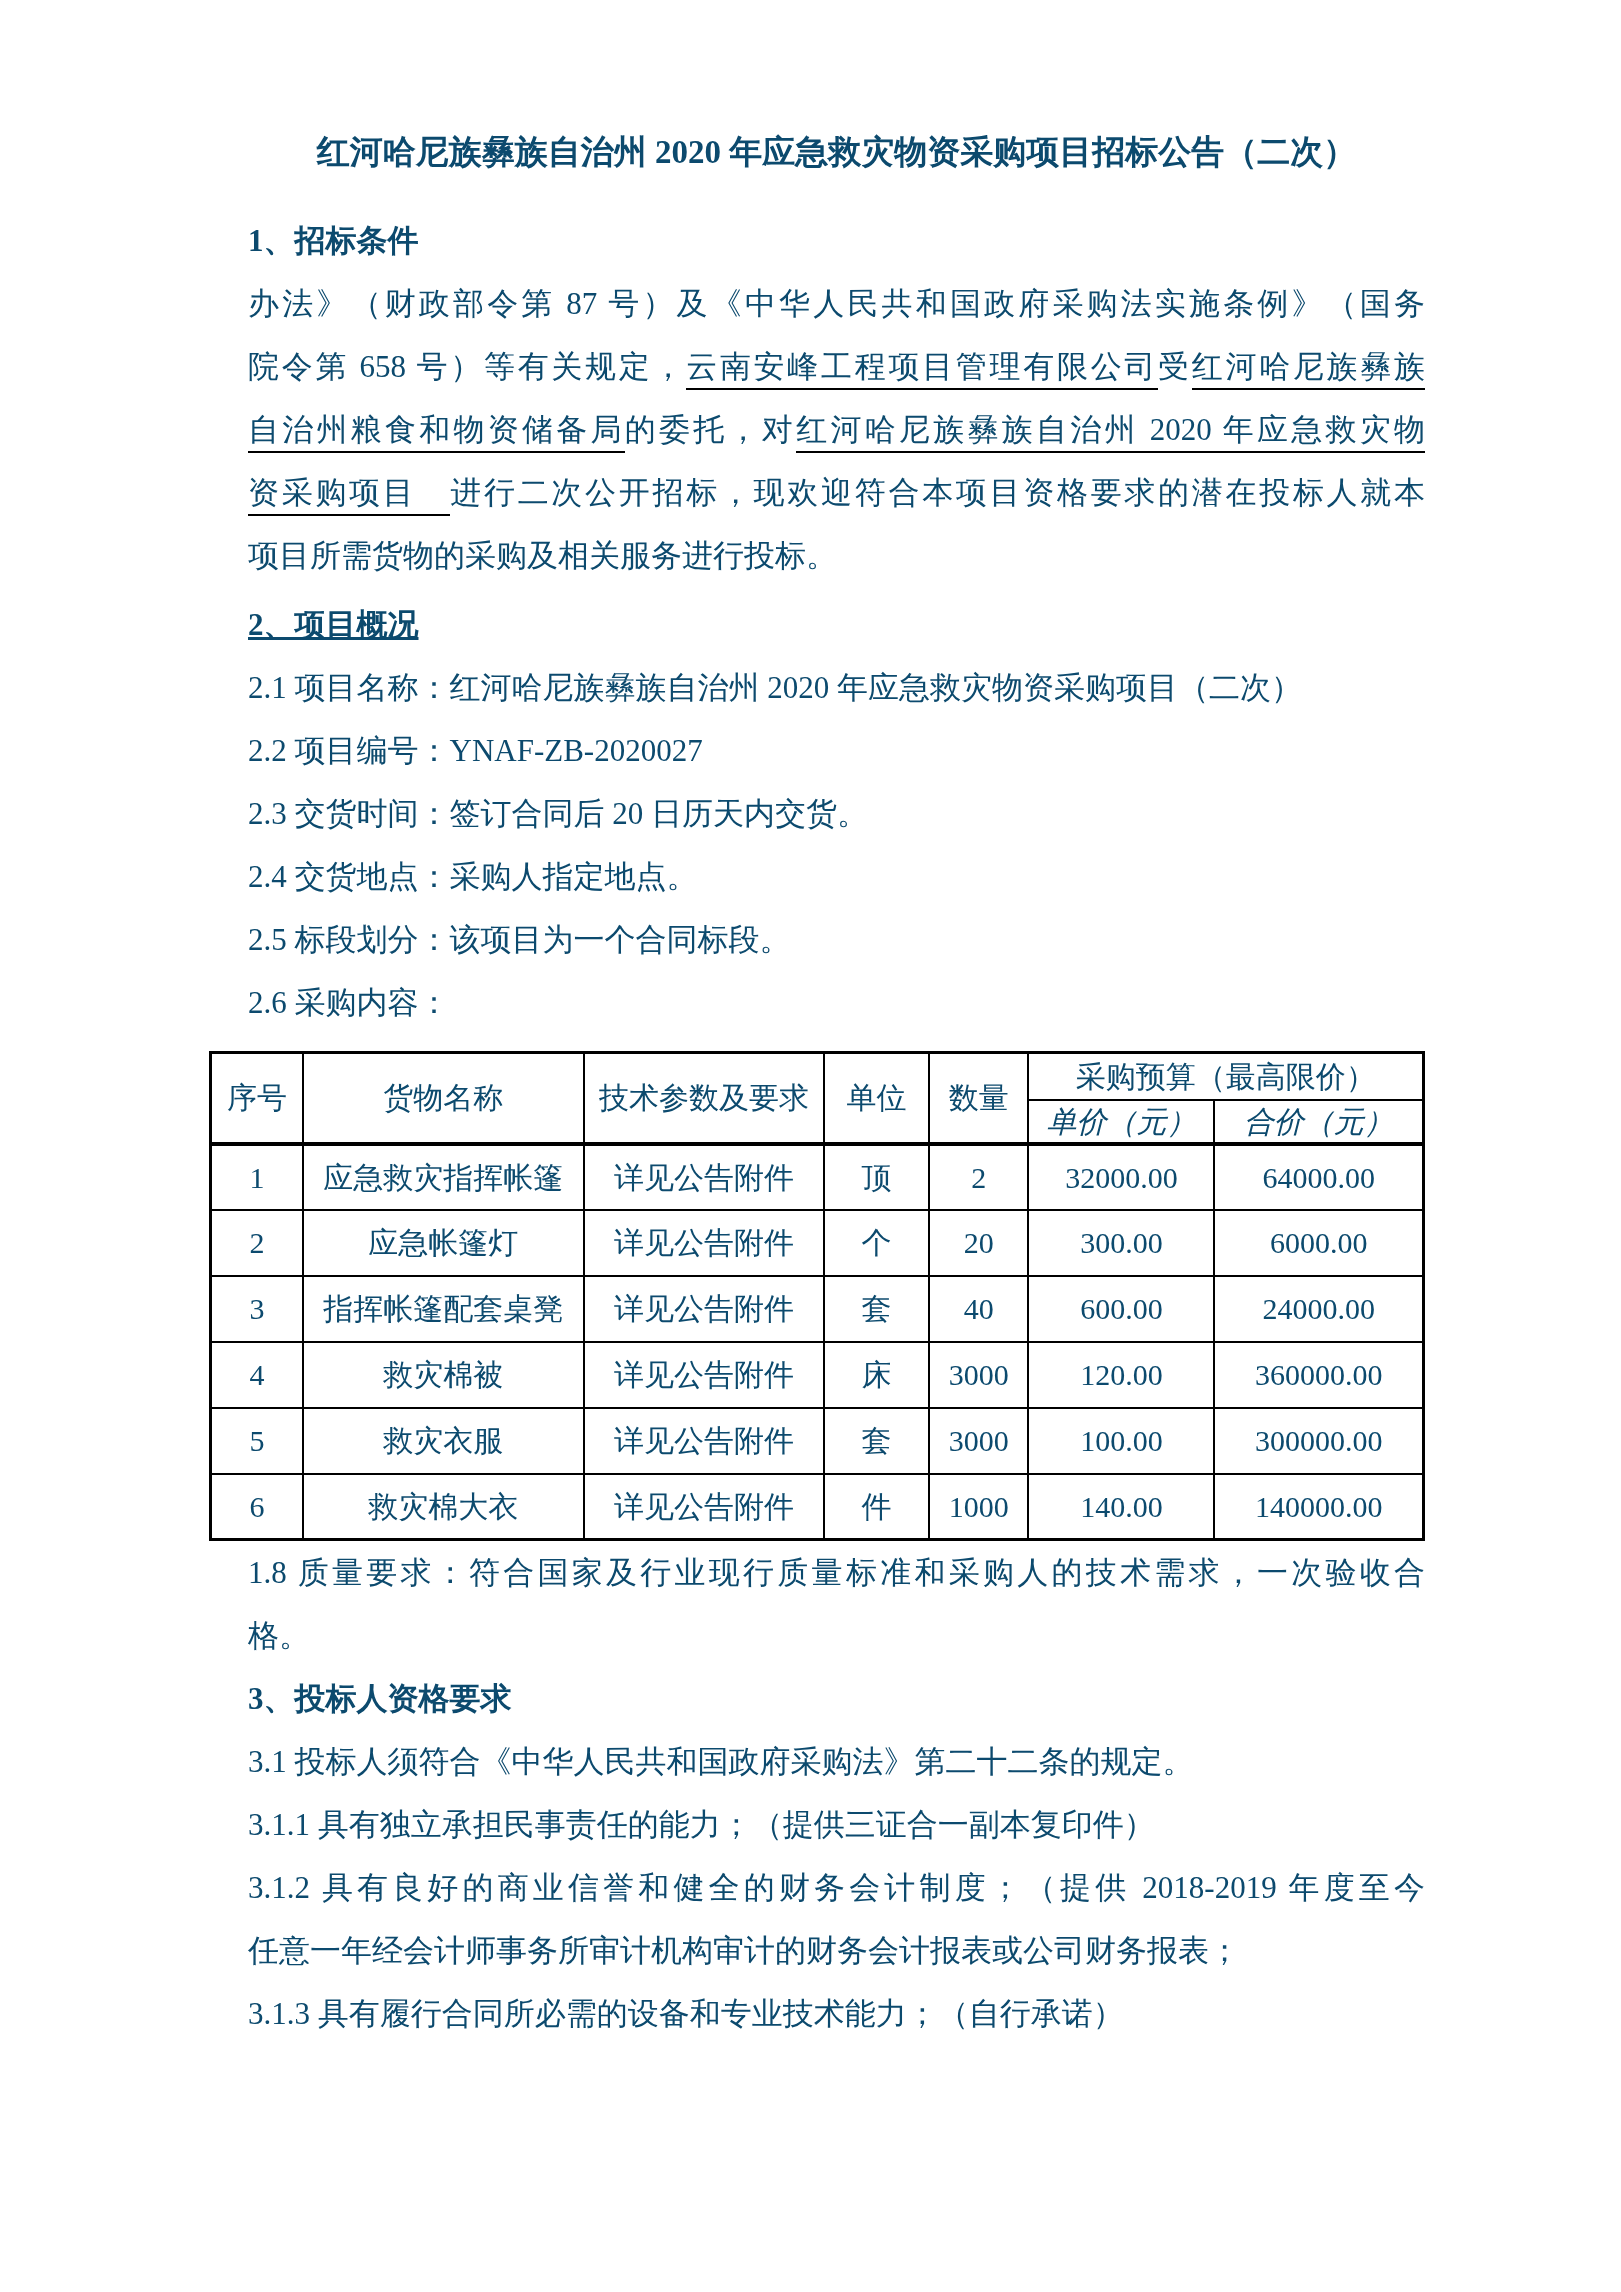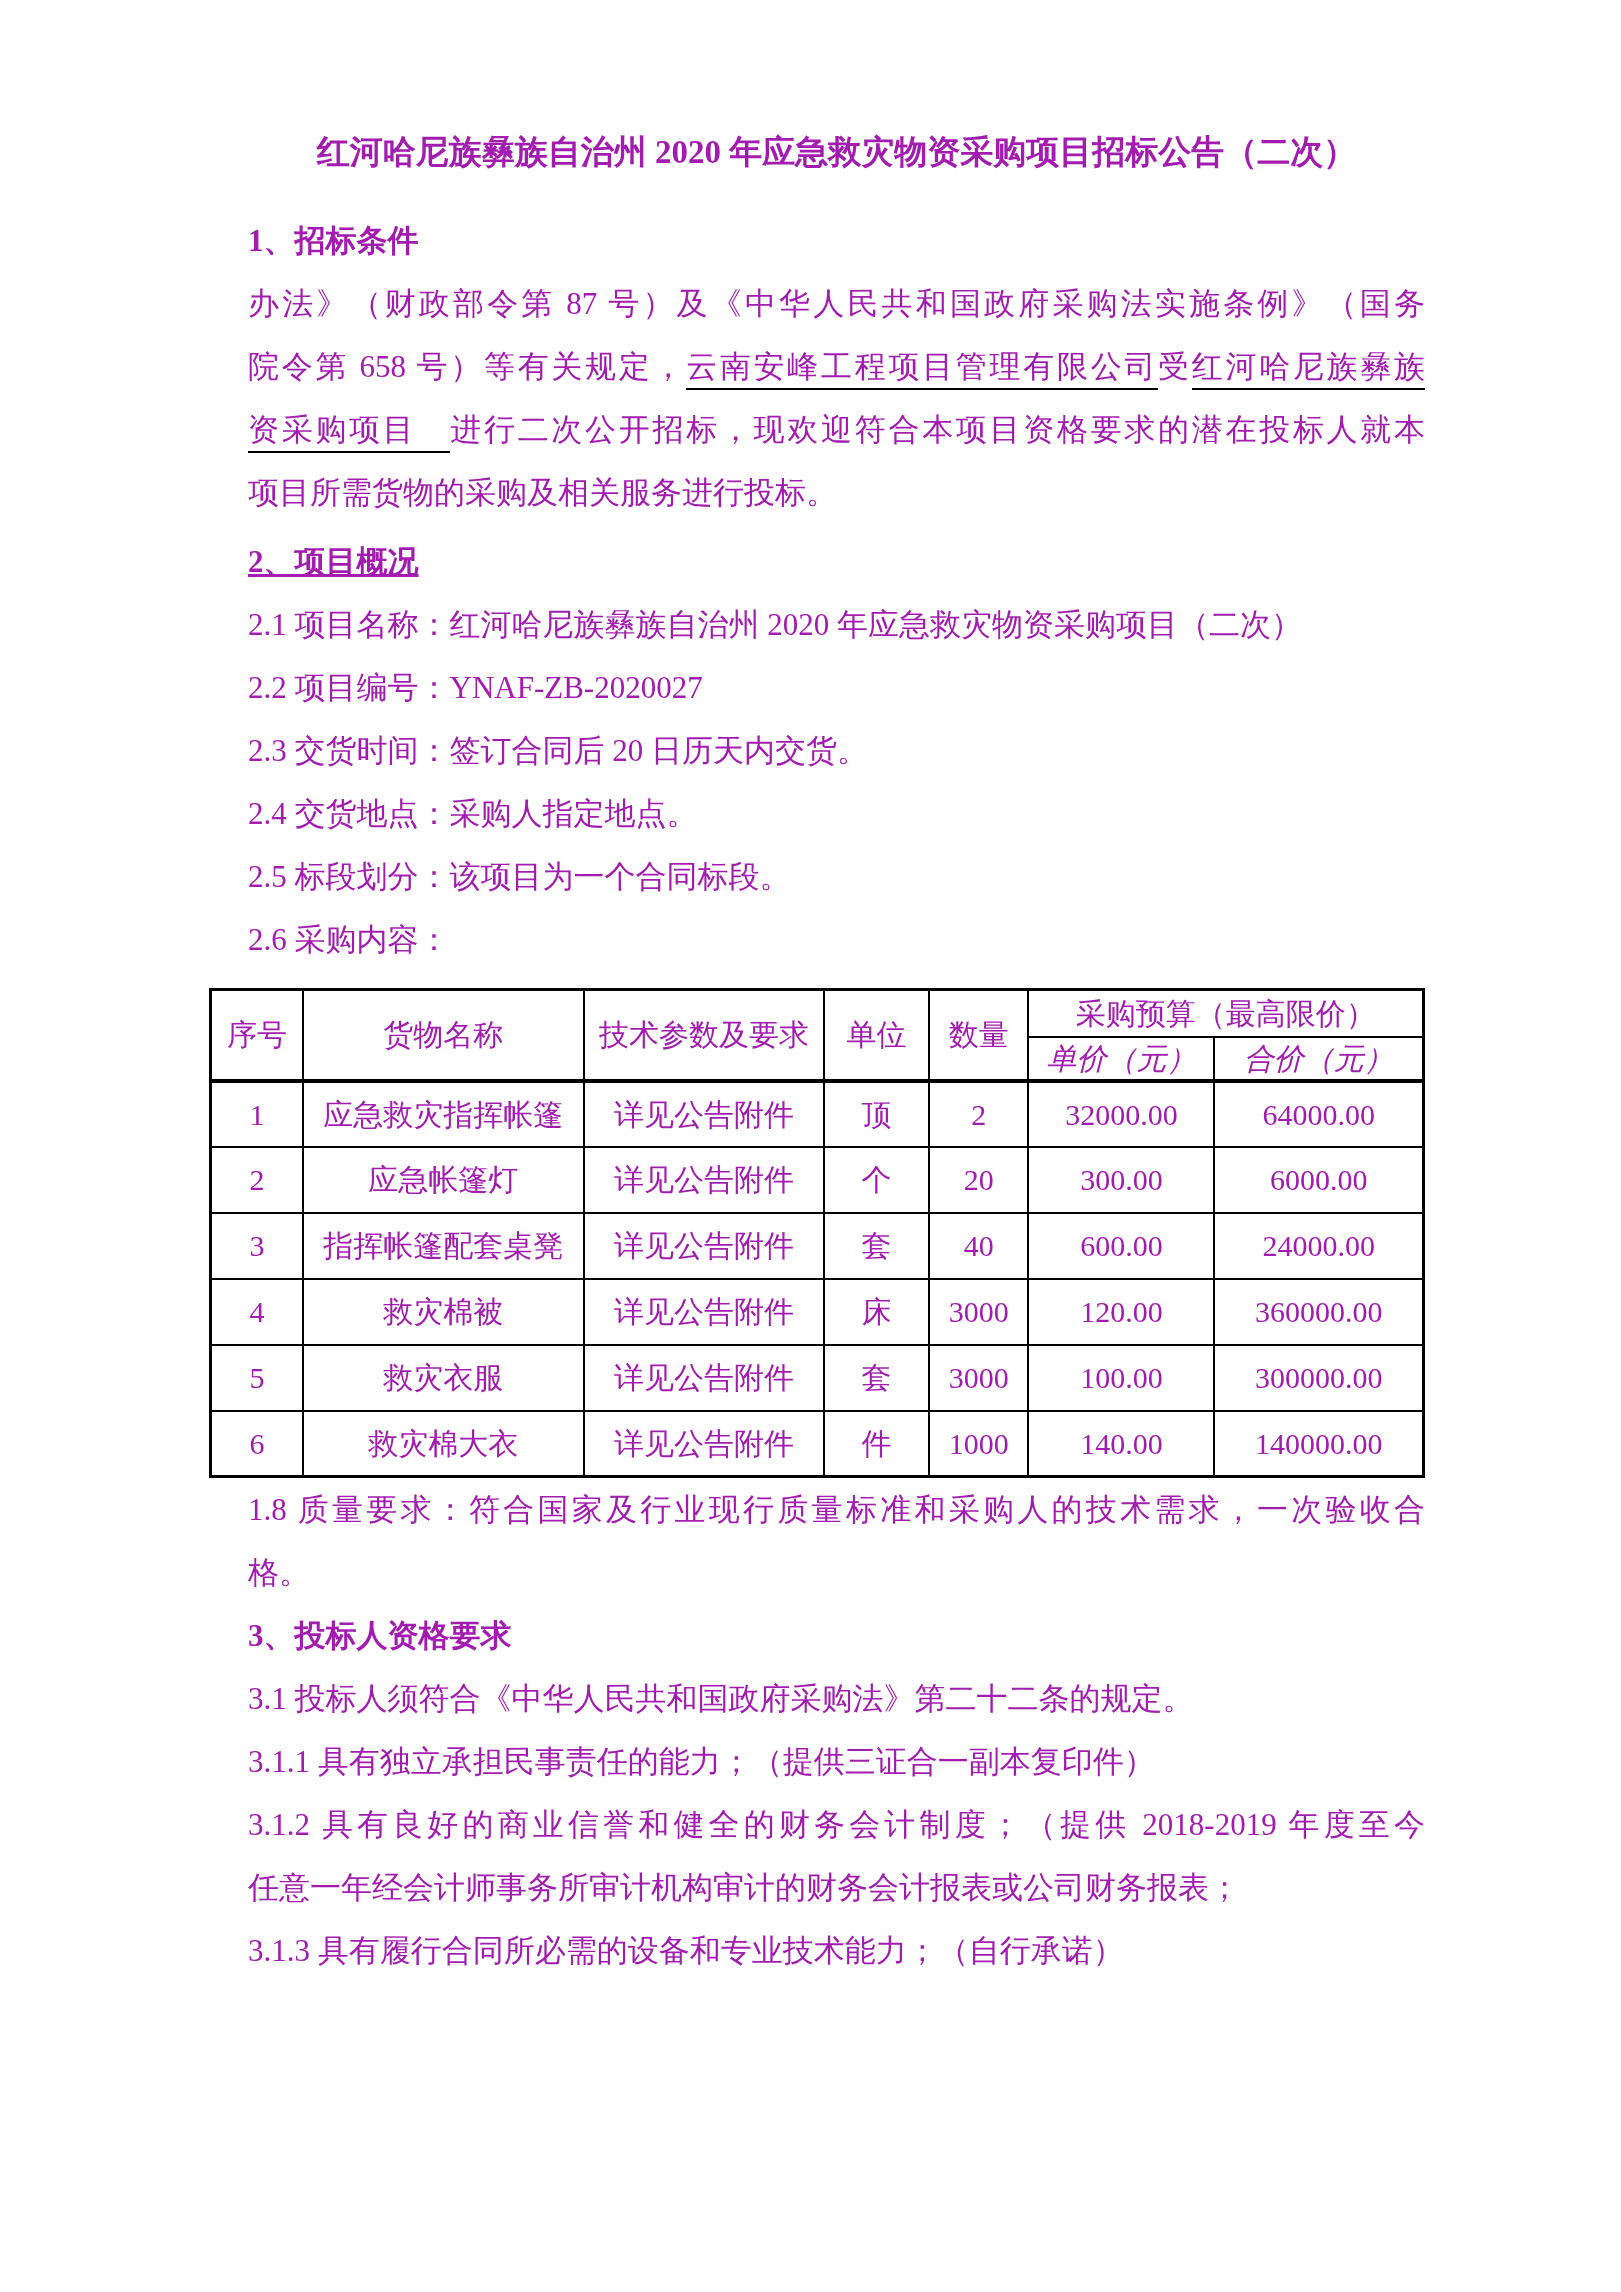--- a/index.html
+++ b/index.html
@@ -2,21 +2,21 @@
 <html><head>
 <meta charset="utf-8">
 <style>
   * { margin: 0; padding: 0; box-sizing: border-box; }
   html, body { background: #ffffff; }
   .page {
     position: relative;
     width: 1621px;
     height: 2293px;
     background: #ffffff;
-    color: #a21caf;
+    color: #0c4a6e;
     font-family: "Liberation Serif", "DejaVu Serif", serif;
     font-size: 31px;
     line-height: 63px;
     padding: 118px 196px 0 209px;
     overflow: hidden;
   }
   .doc-title {
     font-weight: bold;
     font-size: 33px;
     line-height: 69px;
@@ -77,20 +77,21 @@
 <body>
 
 <div class="page">
 
   <div class="doc-title">红河哈尼族彝族自治州 2020 年应急救灾物资采购项目招标公告（二次）</div>
 
   <div class="heading h1">1、招标条件</div>
 
   <div class="pline pj"><span>办法》（财政部令第 87 号）及《中华人民共和国政府采购法实施条例》（国务</span></div>
   <div class="pline pj"><span>院令第 658 号）等有关规定，</span><span class="u">云南安峰工程项目管理有限公司</span><span>受</span><span class="u">红河哈尼族彝族</span></div>
+  <div class="pline pj"><span class="u">自治州粮食和物资储备局</span><span>的委托，对</span><span class="u">红河哈尼族彝族自治州 2020 年应急救灾物</span></div>
   <div class="pline pj"><span class="u">资采购项目　</span><span>进行二次公开招标，现欢迎符合本项目资格要求的潜在投标人就本</span></div>
   <div class="pline"><span>项目所需货物的采购及相关服务进行投标。</span></div>
 
   <div class="heading h2">2、项目概况</div>
 
   <div class="item">2.1 项目名称：红河哈尼族彝族自治州 2020 年应急救灾物资采购项目（二次）</div>
   <div class="item">2.2 项目编号：YNAF-ZB-2020027</div>
   <div class="item">2.3 交货时间：签订合同后 20 日历天内交货。</div>
   <div class="item">2.4 交货地点：采购人指定地点。</div>
   <div class="item">2.5 标段划分：该项目为一个合同标段。</div>

